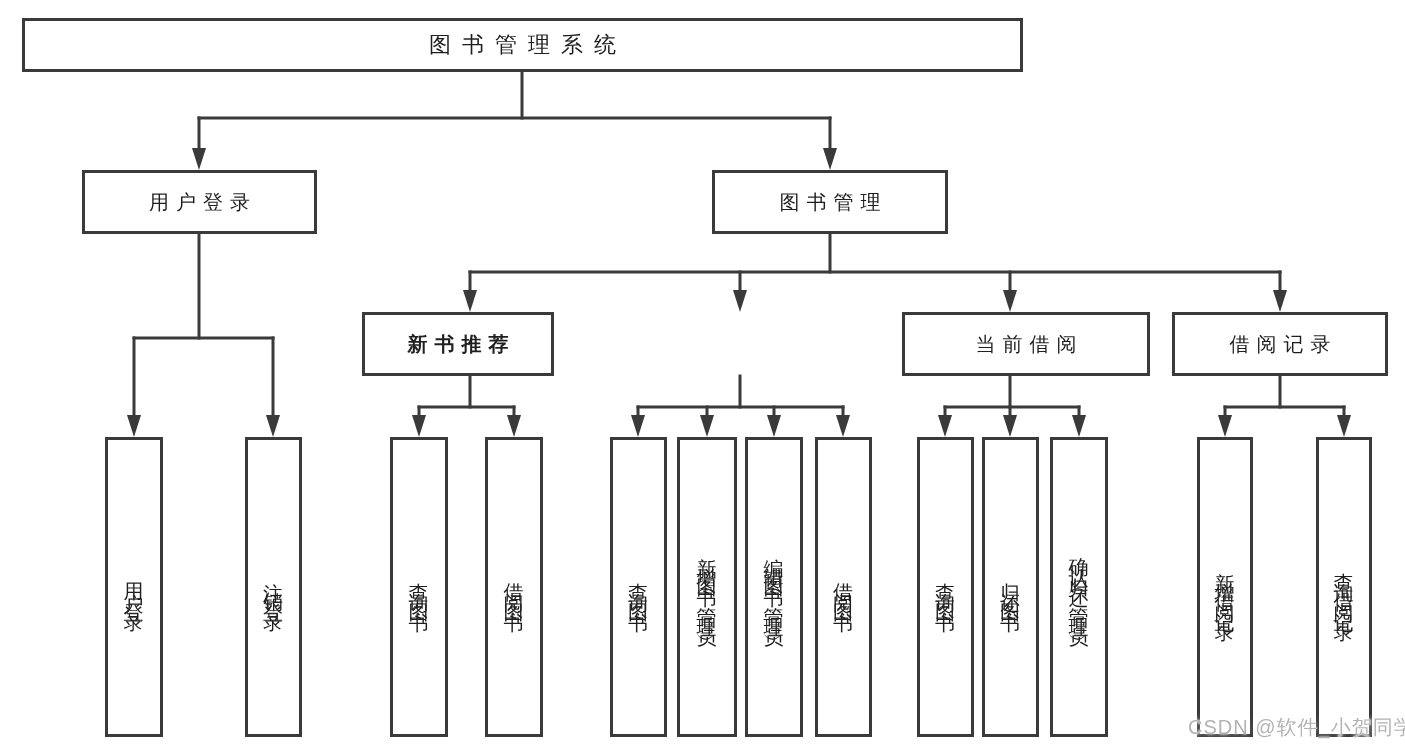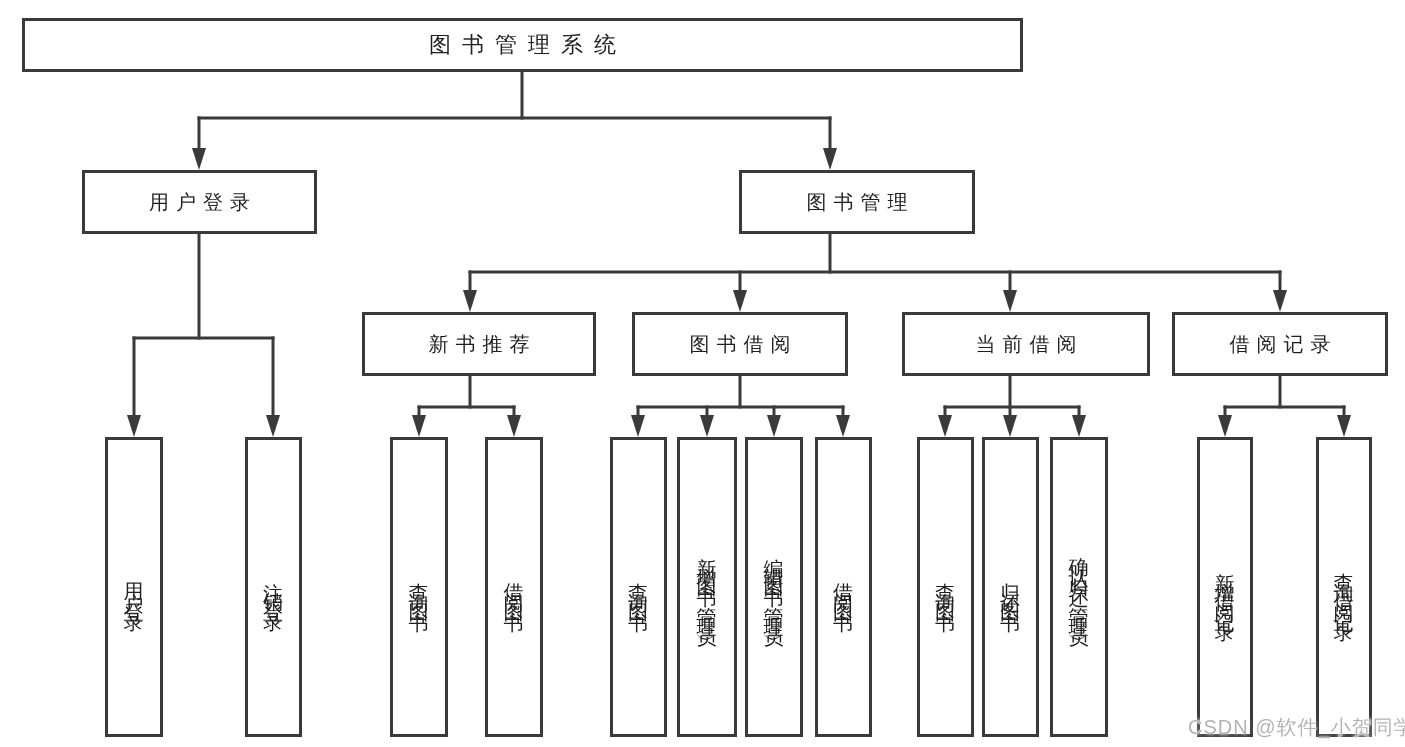--- a/index.html
+++ b/index.html
@@ -145,29 +145,26 @@
     </g>
   </svg>
 
   <div class="node rootnode" style="left:22px; top:18px; width:1001px; height:54px;">
     <span>图书管理系统</span>
   </div>
 
   <div class="node hnode" style="left:82px; top:170px; width:235px; height:64px;">
     <span>用户登录</span>
   </div>
-  <div class="node hnode" style="left:712px; top:170px; width:236px; height:64px;margin-left:27px;">
+  <div class="node hnode" style="left:712px; top:170px; width:236px; height:64px;">
     <span>图书管理</span>
   </div>
 
-  <div class="node hnode" style="left:362px; top:312px; width:234px; height:64px;">
+  <div class="node hnode" style="left:362px; top:312px; width:192px; height:64px;font-weight:bold;">
     <span>新书推荐</span>
-  </div>
-  <div class="node hnode" style="left:632px; top:312px; width:216px; height:64px;">
-    <span>图书借阅</span>
   </div>
   <div class="node hnode" style="left:902px; top:312px; width:248px; height:64px;">
     <span>当前借阅</span>
   </div>
   <div class="node hnode" style="left:1172px; top:312px; width:216px; height:64px;">
     <span>借阅记录</span>
   </div>
 
   <div class="node leaf" style="left:105px; top:437px; width:58px; height:300px;">
     <span>用户登录</span>

